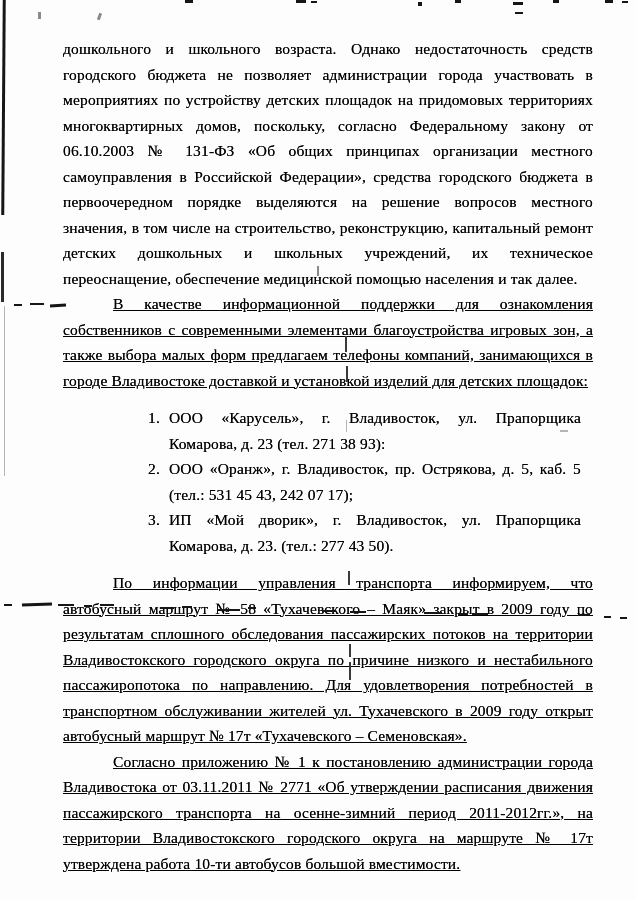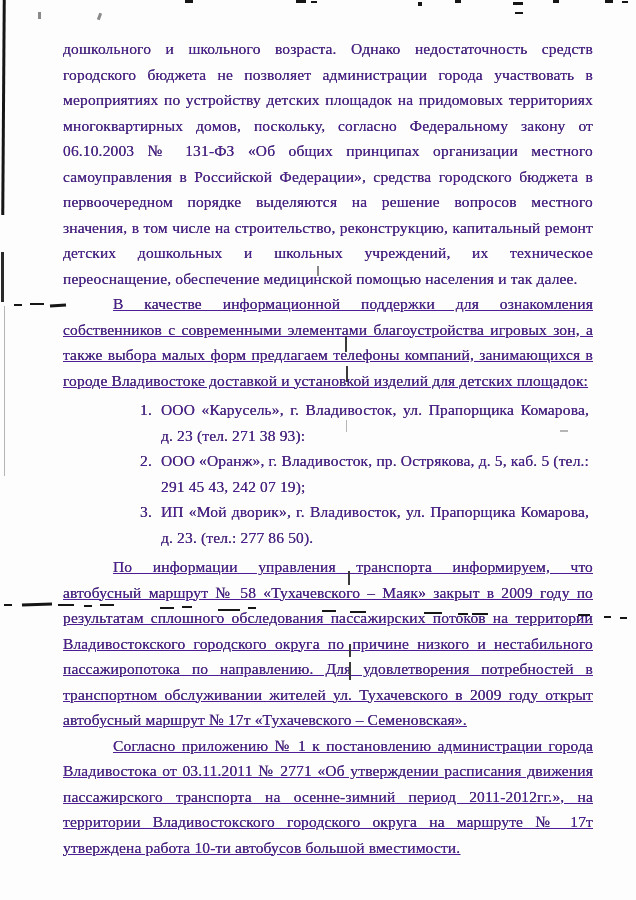--- a/index.html
+++ b/index.html
@@ -6,33 +6,33 @@
   .page{
     position:relative;
     width:636px;height:900px;
     background:#fdfdfd;
     overflow:hidden;
     font-family:"Liberation Serif","DejaVu Serif",serif;
   }
   .content{
     position:absolute;
     left:63px;top:36px;width:530px;
-    color:#4c1d95;
+    color:#000000;
     font-size:15.5px;
     line-height:25.5px;
     letter-spacing:0.15px;
     text-shadow:0 0 0.45px rgba(20,20,20,0.85);
   }
   .content p{
     margin:0;
     text-align:justify;
   }
   .content p.indent{ text-indent:50px;text-decoration:underline; }
   ol.vendors{
-    margin:4px;
+    margin:12px;
     padding:0 0 0 89px;
     list-style:decimal outside;
   }
   ol.vendors li{
     padding-left:5px;
     text-align:justify;
     line-height:25.5px;
   }
   
   .art{ position:absolute; background:#161616; }
@@ -43,22 +43,22 @@
 </head>
 <body>
 
 <div class="page">
 
   <div class="content">
     <p>дошкольного и школьного возраста. Однако недостаточность средств городского бюджета не позволяет администрации города участвовать в мероприятиях по устройству детских площадок на придомовых территориях многоквартирных домов, поскольку, согласно Федеральному закону от 06.10.2003 № 131-ФЗ «Об общих принципах организации местного самоуправления в Российской Федерации», средства городского бюджета в первоочередном порядке выделяются на решение вопросов местного значения, в том числе на строительство, реконструкцию, капитальный ремонт детских дошкольных и школьных учреждений, их техническое переоснащение, обеспечение медицинской помощью населения и так далее.</p>
     <p class="indent">В качестве информационной поддержки для ознакомления собственников с современными элементами благоустройства игровых зон, а также выбора малых форм предлагаем телефоны компаний, занимающихся в городе Владивостоке доставкой и установкой изделий для детских площадок:</p>
     <ol class="vendors">
       <li>ООО «Карусель», г. Владивосток, ул. Прапорщика Комарова, д. 23 (тел. 271 38 93):</li>
-      <li>ООО «Оранж», г. Владивосток, пр. Острякова, д. 5, каб. 5 (тел.: 291 45 43, 242 07 19);</li>
-      <li>ИП «Мой дворик», г. Владивосток, ул. Прапорщика Комарова, д. 23. (тел.: 277 86 50).</li>
+      <li>ООО «Оранж», г. Владивосток, пр. Острякова, д. 5, каб. 5 (тел.: 531 45 43, 242 07 17);</li>
+      <li>ИП «Мой дворик», г. Владивосток, ул. Прапорщика Комарова, д. 23. (тел.: 277 43 50).</li>
     </ol>
     <p class="indent">По информации управления транспорта информируем, что автобусный маршрут № 58 «Тухачевского – Маяк» закрыт в 2009 году по результатам сплошного обследования пассажирских потоков на территории Владивостокского городского округа по причине низкого и нестабильного пассажиропотока по направлению. Для удовлетворения потребностей в транспортном обслуживании жителей ул. Тухачевского в 2009 году открыт автобусный маршрут № 17т «Тухачевского – Семеновская».</p>
     <p class="indent">Согласно приложению № 1 к постановлению администрации города Владивостока от 03.11.2011 № 2771 «Об утверждении расписания движения пассажирского транспорта на осенне-зимний период 2011-2012гг.», на территории Владивостокского городского округа на маршруте № 17т утверждена работа 10-ти автобусов большой вместимости.</p>
   </div>
 
   <div class="art" style="left:2px;top:0;width:3px;height:215px;transform:rotate(0.4deg);"></div>
   <div class="art" style="left:1px;top:252px;width:3px;height:50px;background:#2a2a2a;"></div>
   <div class="art light" style="left:4px;top:306px;width:1px;height:170px;"></div>
 
   <div class="art" style="left:185px;top:0;width:8px;height:3px;"></div>

